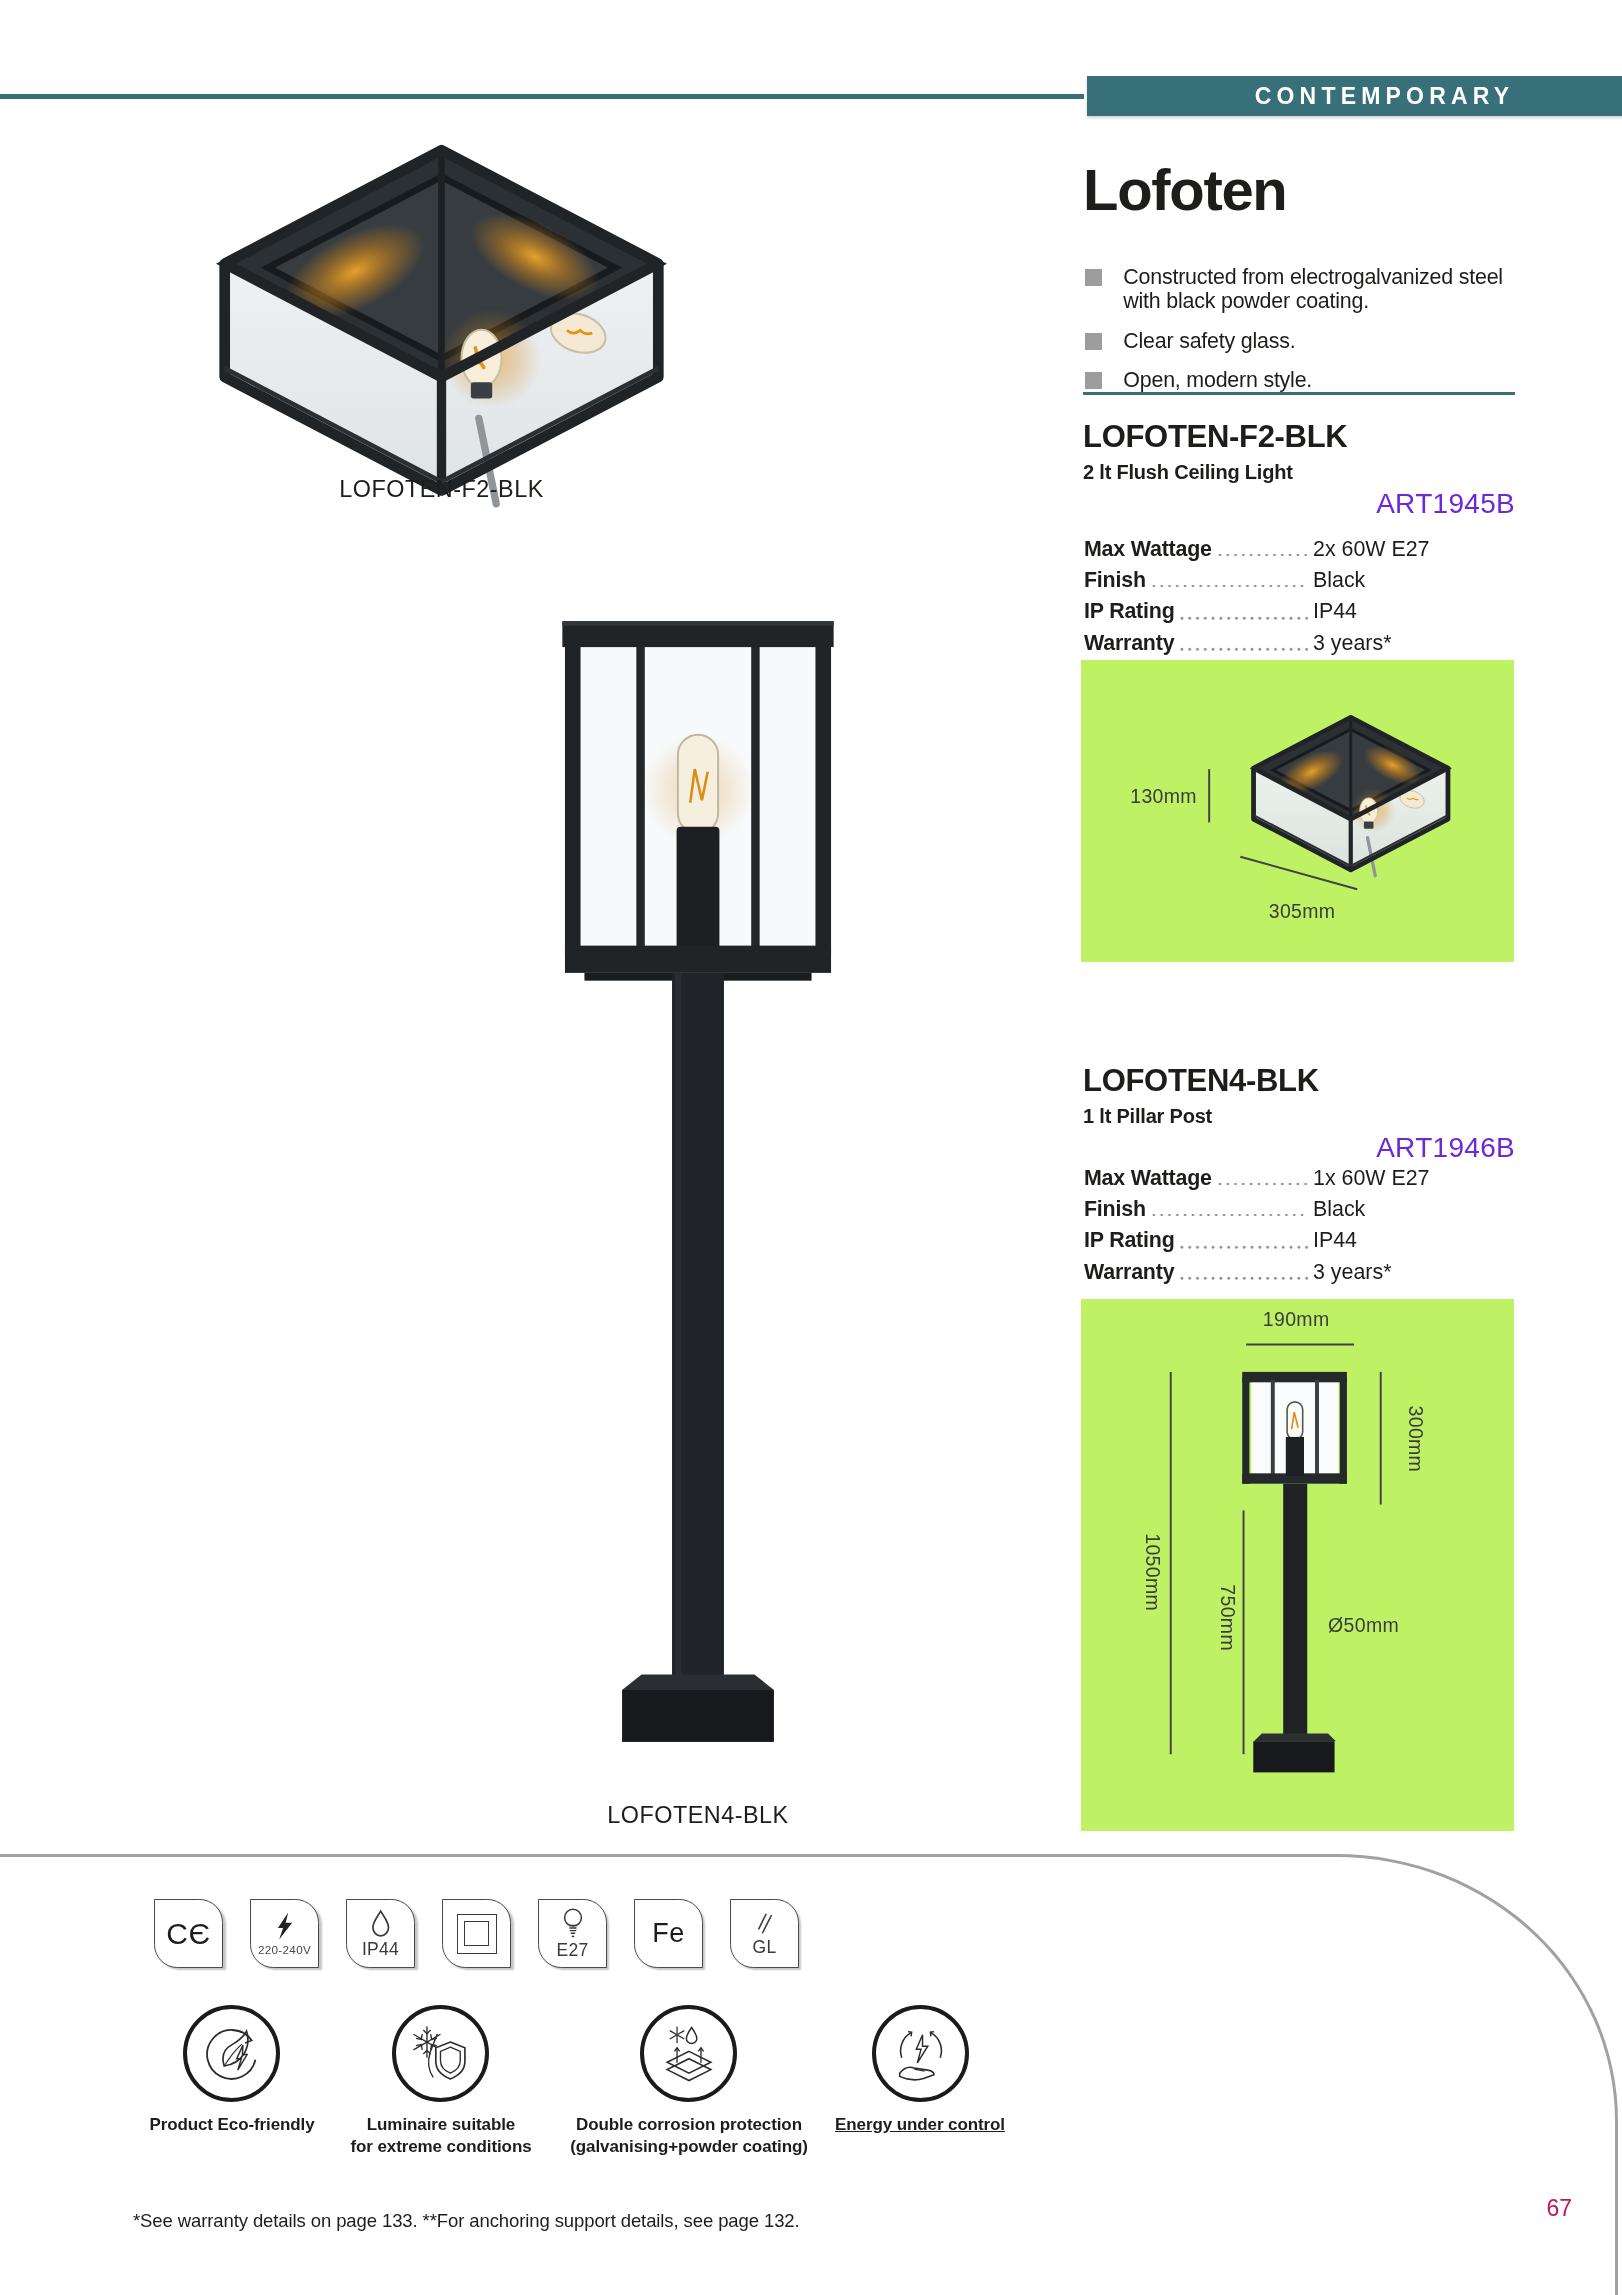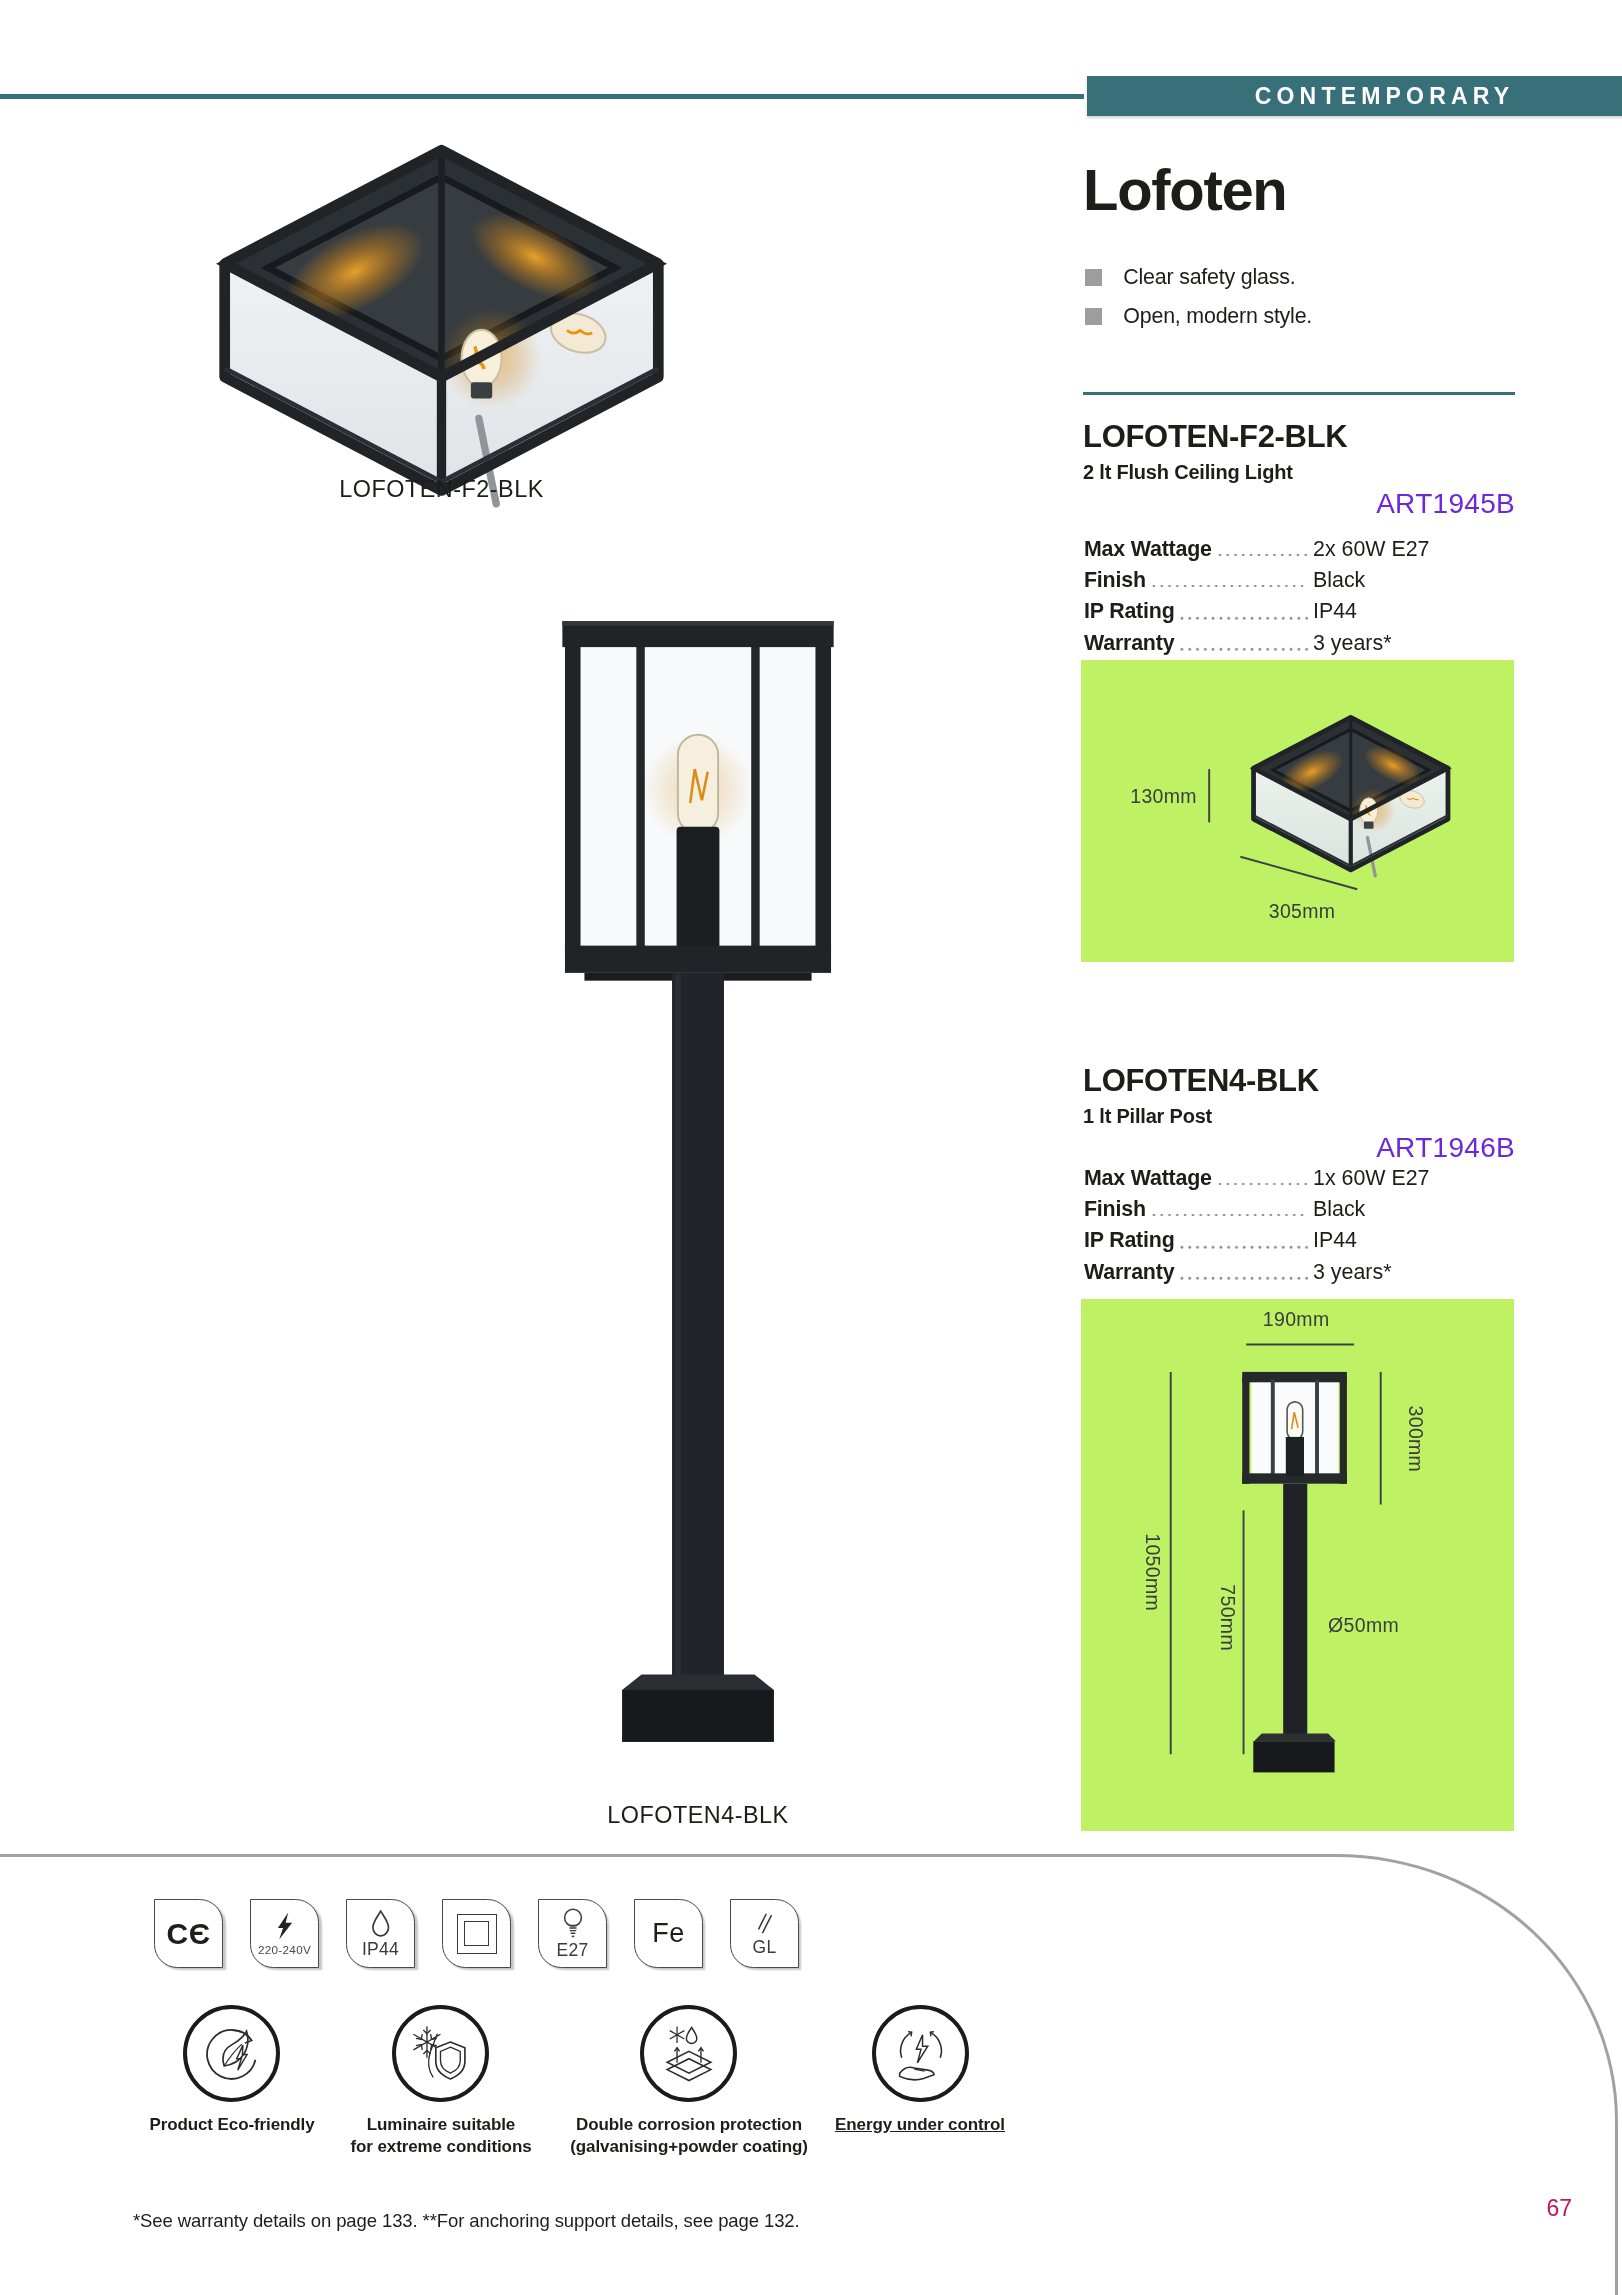--- a/index.html
+++ b/index.html
@@ -60,21 +60,21 @@
     border-top: 3.2px solid #9fa1a3; border-right: 3.2px solid #9fa1a3;
     border-top-right-radius: 282px 267px;
   }
   .badges { left: 154px; top: 1899px; display: flex; gap: 27px; }
   .badge {
     width: 69px; height: 69px; border: 1.3px solid #4a4a4a;
     border-radius: 0 23.4px 0 23.4px; background: #ffffff;
     box-shadow: 2.6px 2.6px 1.9px -0.6px rgba(110,110,110,0.40);
     display: flex; flex-direction: column; align-items: center; justify-content: center;
   }
-  .badge .glyph-ce { font-size: 30px; font-weight: 700; letter-spacing: 0.6px; color: #1d1d1b; }
+  .badge .glyph-ce { font-size: 30px; font-weight: 400; letter-spacing: 0.6px; color: #1d1d1b; }
   .badge .bl { color: #3a3a3a; line-height: 1; }
   .badge .sm { font-size: 11.7px; color: #4a4a4a; margin-top: 3.2px; letter-spacing: 0.3px; }
   .badge .md { font-size: 17.5px; margin-top: 3.2px; letter-spacing: 0.3px; }
   .badge .fe { font-size: 27px; letter-spacing: 0.6px; color: #1d1d1b; }
   .sq2-outer { width: 40px; height: 40px; border: 1.9px solid #3a3a3a; display: flex; align-items: center; justify-content: center; }
   .sq2-inner { width: 25px; height: 25px; border: 1.9px solid #3a3a3a; }
 
   .feat-circle {
     width: 97px; height: 97px; border: 4.5px solid #1b1b1b; border-radius: 50%;
     background: #ffffff; top: 2005px;
@@ -156,20 +156,24 @@
   <polygon points="158,1628 332,1628 362,1652 128,1652" fill="#2a2e32"></polygon>
   <rect x="128" y="1652" width="234" height="80" fill="#17191c"></rect>
 </svg>
 <div class="abs photo-caption cap2">LOFOTEN4-BLK</div>
 
 <h1 class="abs page-title">Lofoten</h1>
 
 <div class="abs bullets">
   <div class="bullet">
     <span class="sq"></span>
+    <span class="bt">Constructed from electrogalvanized steel with black powder coating.</span>
+  </div>
+  <div class="bullet">
+    <span class="sq"></span>
     <span class="bt">Clear safety glass.</span>
   </div>
   <div class="bullet">
     <span class="sq"></span>
     <span class="bt">Open, modern style.</span>
   </div>
 </div>
 
 <div class="abs teal-hr"></div>
 

